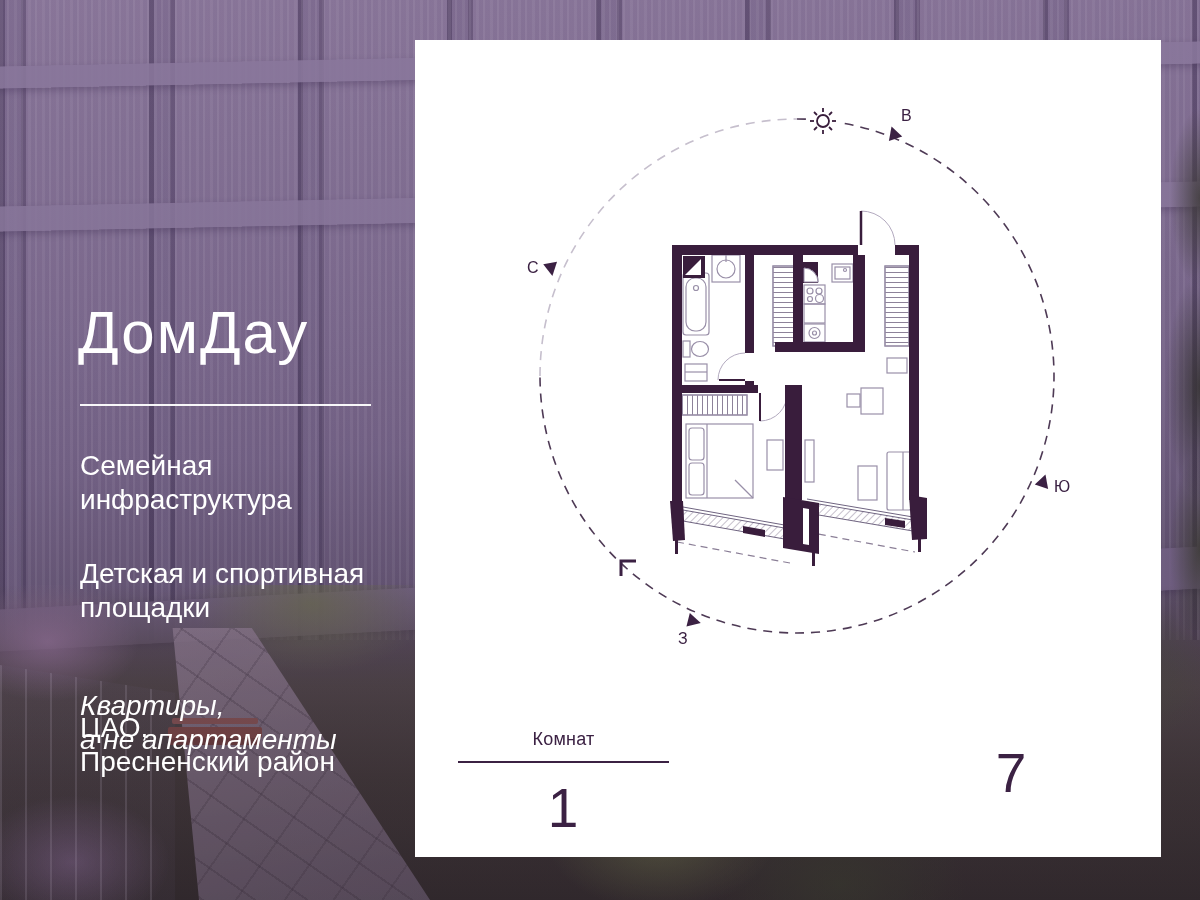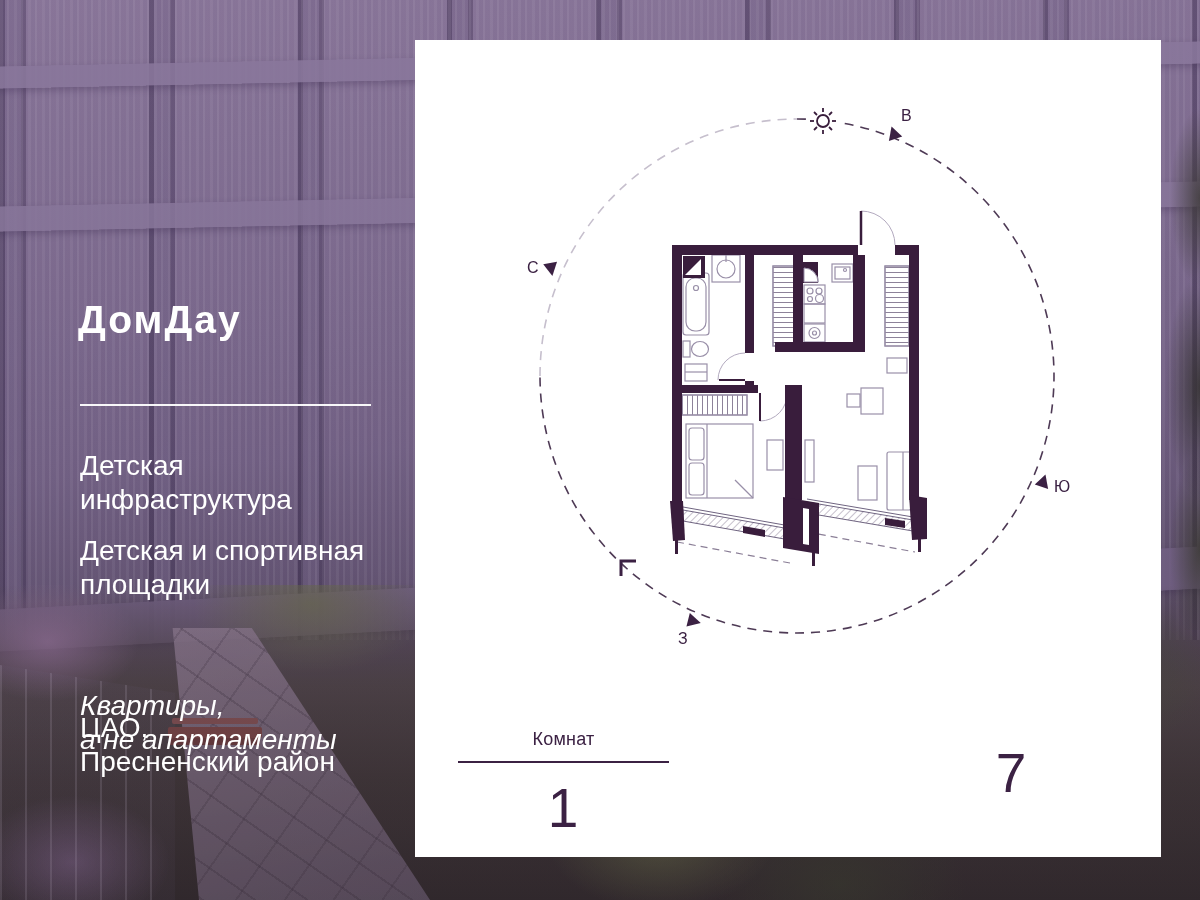--- a/index.html
+++ b/index.html
@@ -40,24 +40,24 @@
   .bench{position:absolute;left:168px;top:727px;width:94px;height:11px;background:#7c463c;border-radius:2px;box-shadow:0 9px 0 -2px #6b3a32;}
   .bench:before{content:"";position:absolute;left:4px;top:-9px;width:86px;height:6px;background:#86524a;border-radius:2px;}
   .right-trees{position:absolute;right:0;top:90px;width:42px;height:540px;
     background:
       radial-gradient(40px 120px at 100% 20%, rgba(48,54,36,0.9), rgba(48,54,36,0) 75%),
       radial-gradient(46px 150px at 100% 55%, rgba(40,46,30,0.9), rgba(40,46,30,0) 75%),
       radial-gradient(40px 130px at 100% 85%, rgba(54,60,40,0.9), rgba(54,60,40,0) 75%);}
   .tint{position:absolute;inset:0;background:linear-gradient(180deg, rgba(124,92,142,0.30), rgba(92,62,112,0.24) 50%, rgba(58,40,68,0.30));}
 
   
-  .logo{position:absolute;left:78px;top:298px;color:#fff;font-size:39px;letter-spacing:2px;font-weight:700;}
+  .logo{position:absolute;left:78px;top:298px;color:#fff;font-size:60px;letter-spacing:2px;font-weight:400;}
   .divider{position:absolute;left:80px;top:404px;width:291px;height:2px;background:rgba(255,255,255,0.95);}
   .feature{position:absolute;left:80px;color:#fff;font-size:28px;line-height:1.22;white-space:pre-line;font-weight:400;}
-  .f0{top:449px;} .f1{top:534px;} .f2{top:689px;font-style:italic;} .f3{top:711px;}
+  .f0{top:449px;} .f1{top:557px;} .f2{top:689px;font-style:italic;} .f3{top:711px;}
 
   
   .card{position:absolute;left:415px;top:40px;width:746px;height:817px;background:#fff;}
   .plan-svg{position:absolute;left:0;top:0;}
 
   
   .stats{position:absolute;left:43px;top:688px;width:659px;display:flex;gap:13px;}
   .stat{flex:1;text-align:center;color:#3B2143;}
   .stat-label{font-size:18px;letter-spacing:0.2px;padding-bottom:11px;border-bottom:2px solid #3B2143;}
   .stat-label sup{font-size:11px;}
@@ -74,21 +74,21 @@
   <div class="garden"></div>
   <div class="paving"></div>
   <div class="railing"></div>
   <div class="bench"></div>
   <div class="right-trees"></div>
   <div class="tint"></div>
 </div>
 
 <div class="logo">ДомДау</div>
 <div class="divider"></div>
-<div class="feature f0">Детская
+<div class="feature f0">Семейная
 инфраструктура</div>
 <div class="feature f1">Детская и спортивная
 площадки</div>
 <div class="feature f2">Квартиры,
 а не апартаменты</div>
 <div class="feature f3">ЦАО,
 Пресненский район</div>
 
 <div class="card">
 

